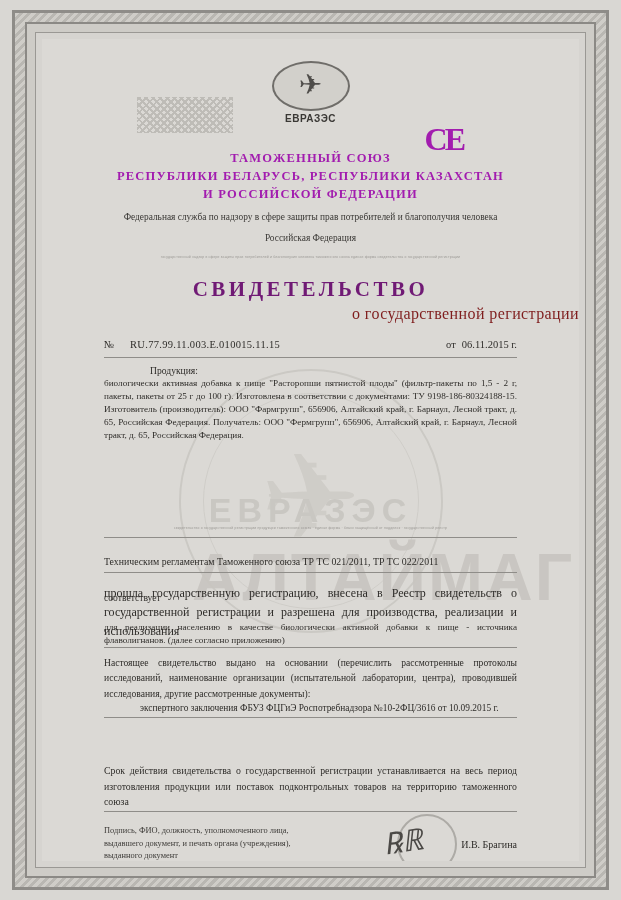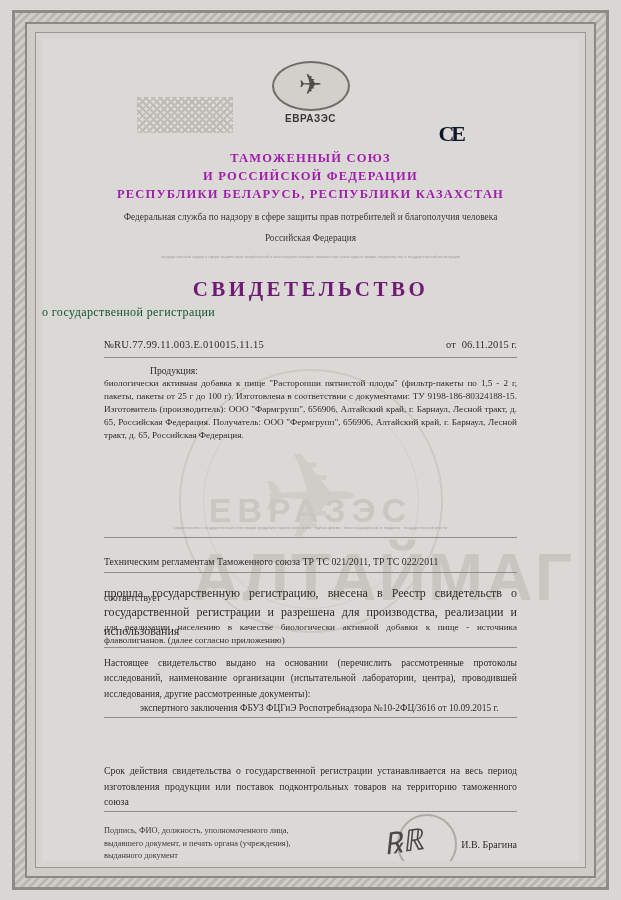--- a/index.html
+++ b/index.html
@@ -172,23 +172,23 @@
     font-size: 10px;
     font-weight: bold;
     letter-spacing: .5px;
     color: #3a3835;
     font-family: "Liberation Sans", sans-serif;
   }
   .ce-mark {
     position: absolute;
     right: 116px;
     top: 82px;
-    font-size: 22px;
-    font-weight: bold;
-    color: #0f172a;
+    font-size: 32px;
+    font-weight: bold;
+    color: #a21caf;
     font-family: "Liberation Serif", serif;
     letter-spacing: -3px;
   }
 
   .title-block {
     position: absolute;
     left: 40px;
     right: 40px;
     top: 110px;
     text-align: center;
@@ -215,37 +215,38 @@
     text-align: center;
     font-size: 21px;
     font-weight: bold;
     letter-spacing: 3.5px;
     color: #701a75;
   }
   .cert-sub {
     position: absolute;
     left: 0; right: 0;
     top: 266px;
-    text-align: left;
-    font-size: 12px;
-    color: #14532d;
+    text-align: right;
+    font-size: 16px;
+    color: #7f1d1d;
     letter-spacing: .4px;
   }
 
   
   .num-row {
     position: absolute;
     left: 62px;
     right: 62px;
     top: 300px;
     font-size: 10.5px;
     color: #2f2d2a;
   }
   .num-row .no { float: left; }
   .num-row .num {
+    margin-left: 16px;
     float: left;
     letter-spacing: .3px;
   }
   .num-row .from {
     float: right;
   }
   .num-row .date {
     float: right;
     margin-left: 6px;
   }
@@ -333,22 +334,22 @@
             <div class="oval">
               <div class="plane">✈</div>
             </div>
             <div class="caption">ЕВРАЗЭС</div>
           </div>
 
           <div class="ce-mark">CE</div>
 
           <div class="title-block">
             <div class="tu-line">ТАМОЖЕННЫЙ СОЮЗ</div>
+            <div class="tu-line">РЕСПУБЛИКИ БЕЛАРУСЬ, РЕСПУБЛИКИ КАЗАХСТАН</div>
             <div class="tu-line">И РОССИЙСКОЙ ФЕДЕРАЦИИ</div>
-            <div class="tu-line">РЕСПУБЛИКИ БЕЛАРУСЬ, РЕСПУБЛИКИ КАЗАХСТАН</div>
             <div class="gov-line">Федеральная служба по надзору в сфере защиты прав потребителей и благополучия человека</div>
             <div class="gov-line">Российская Федерация</div>
           </div>
 
           <div class="microtext" style="top:216px;">государственный надзор в сфере защиты прав потребителей и благополучия человека таможенного союза единая форма свидетельства о государственной регистрации</div>
 
           <div class="cert-title">СВИДЕТЕЛЬСТВО</div>
           <div class="cert-sub">о государственной регистрации</div>
 
           <div class="num-row">

